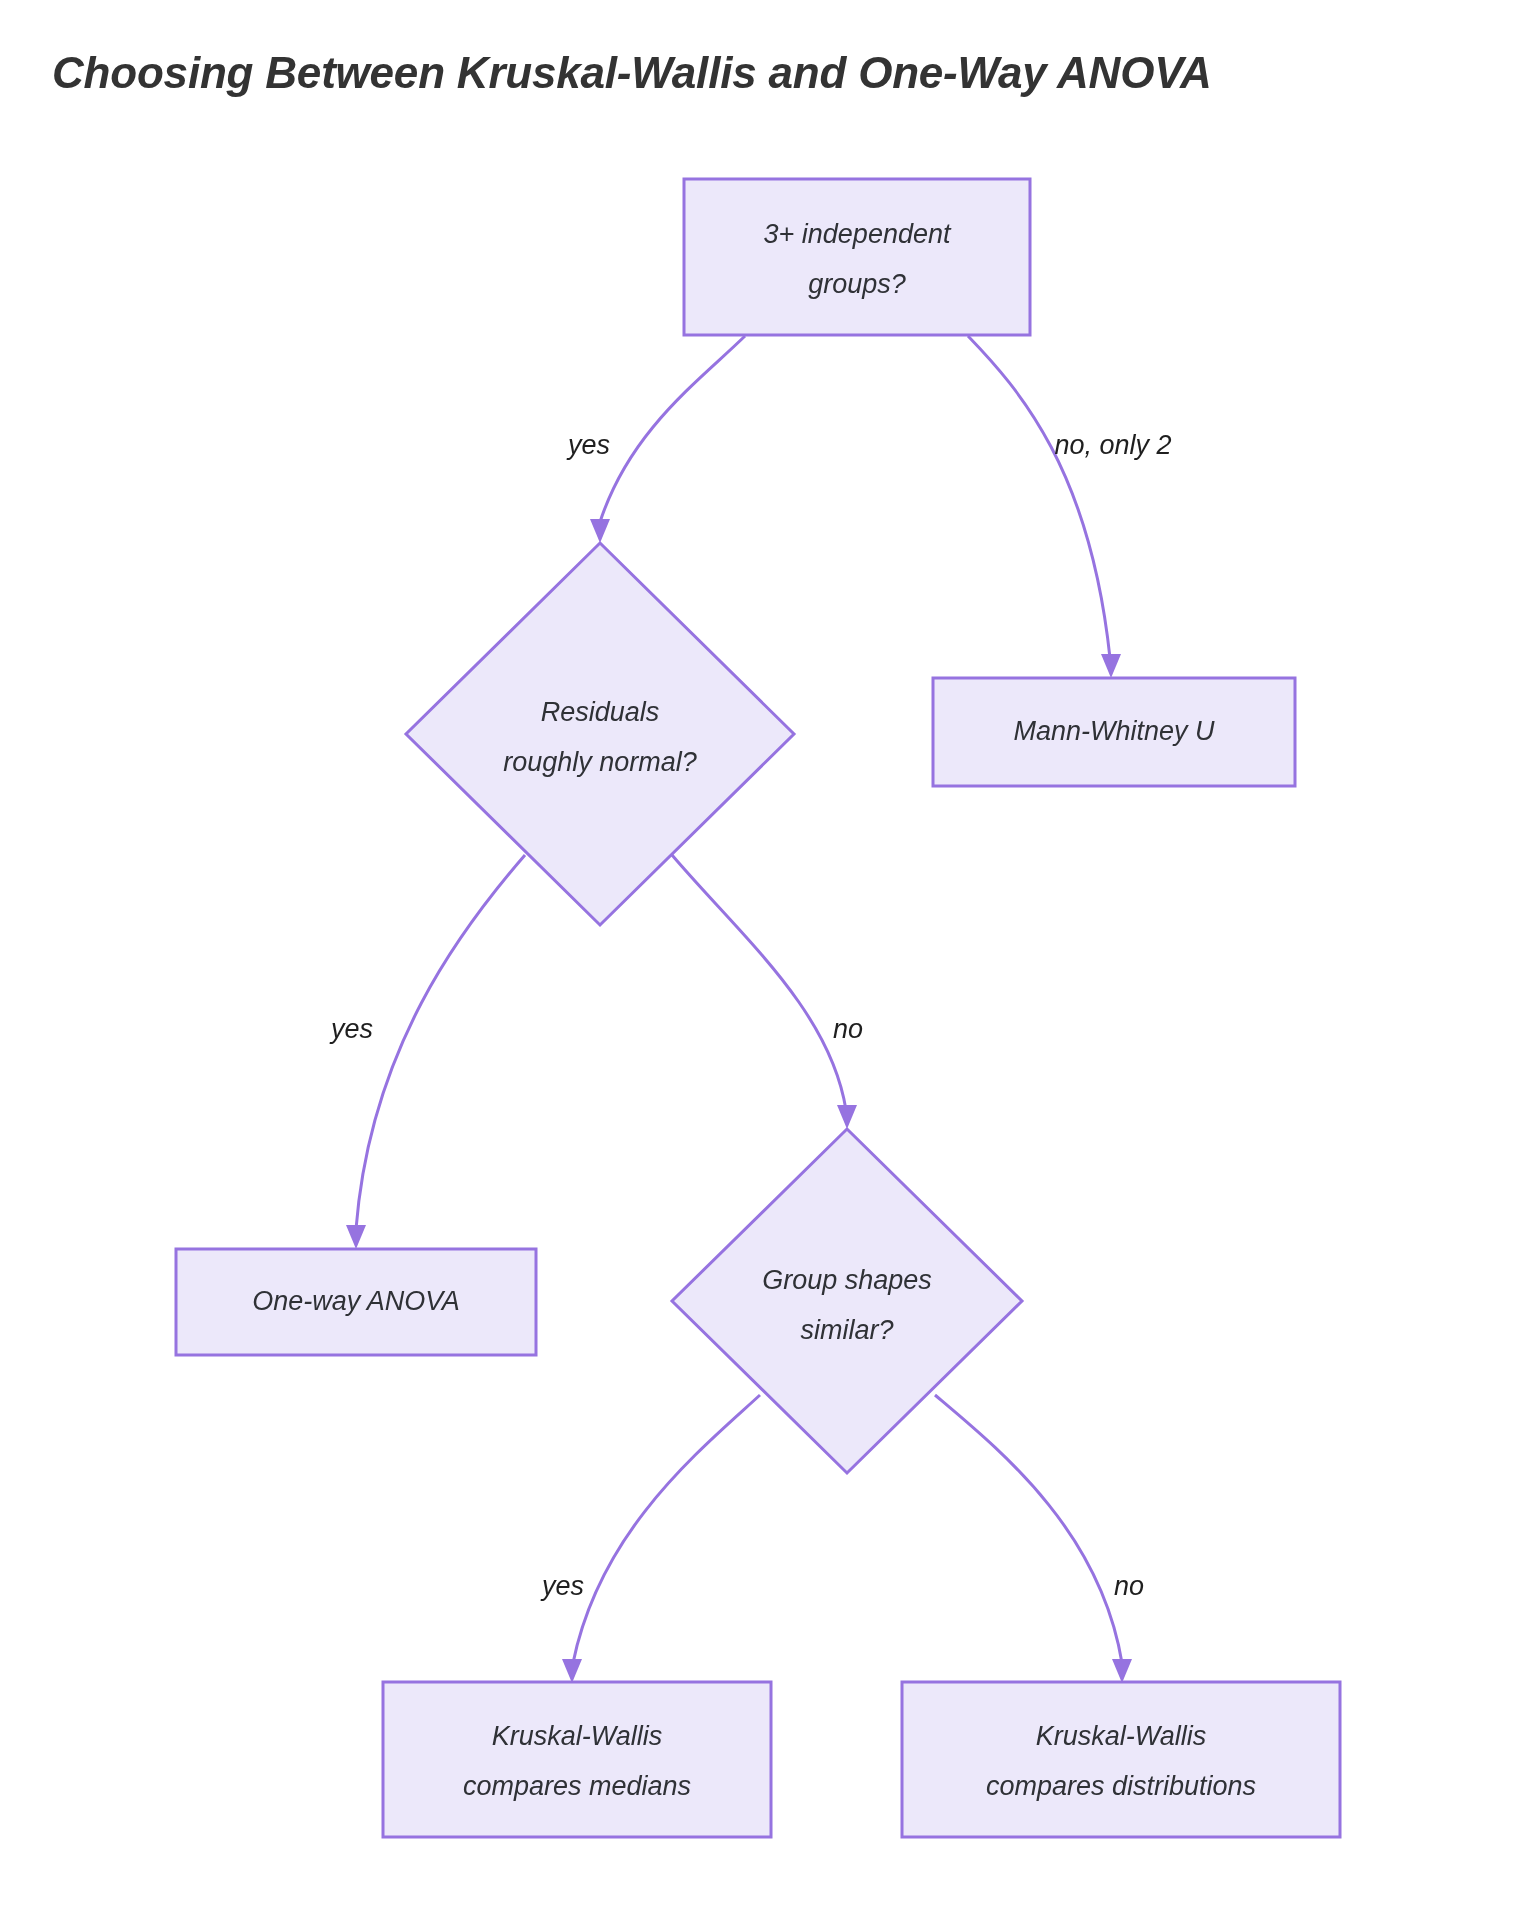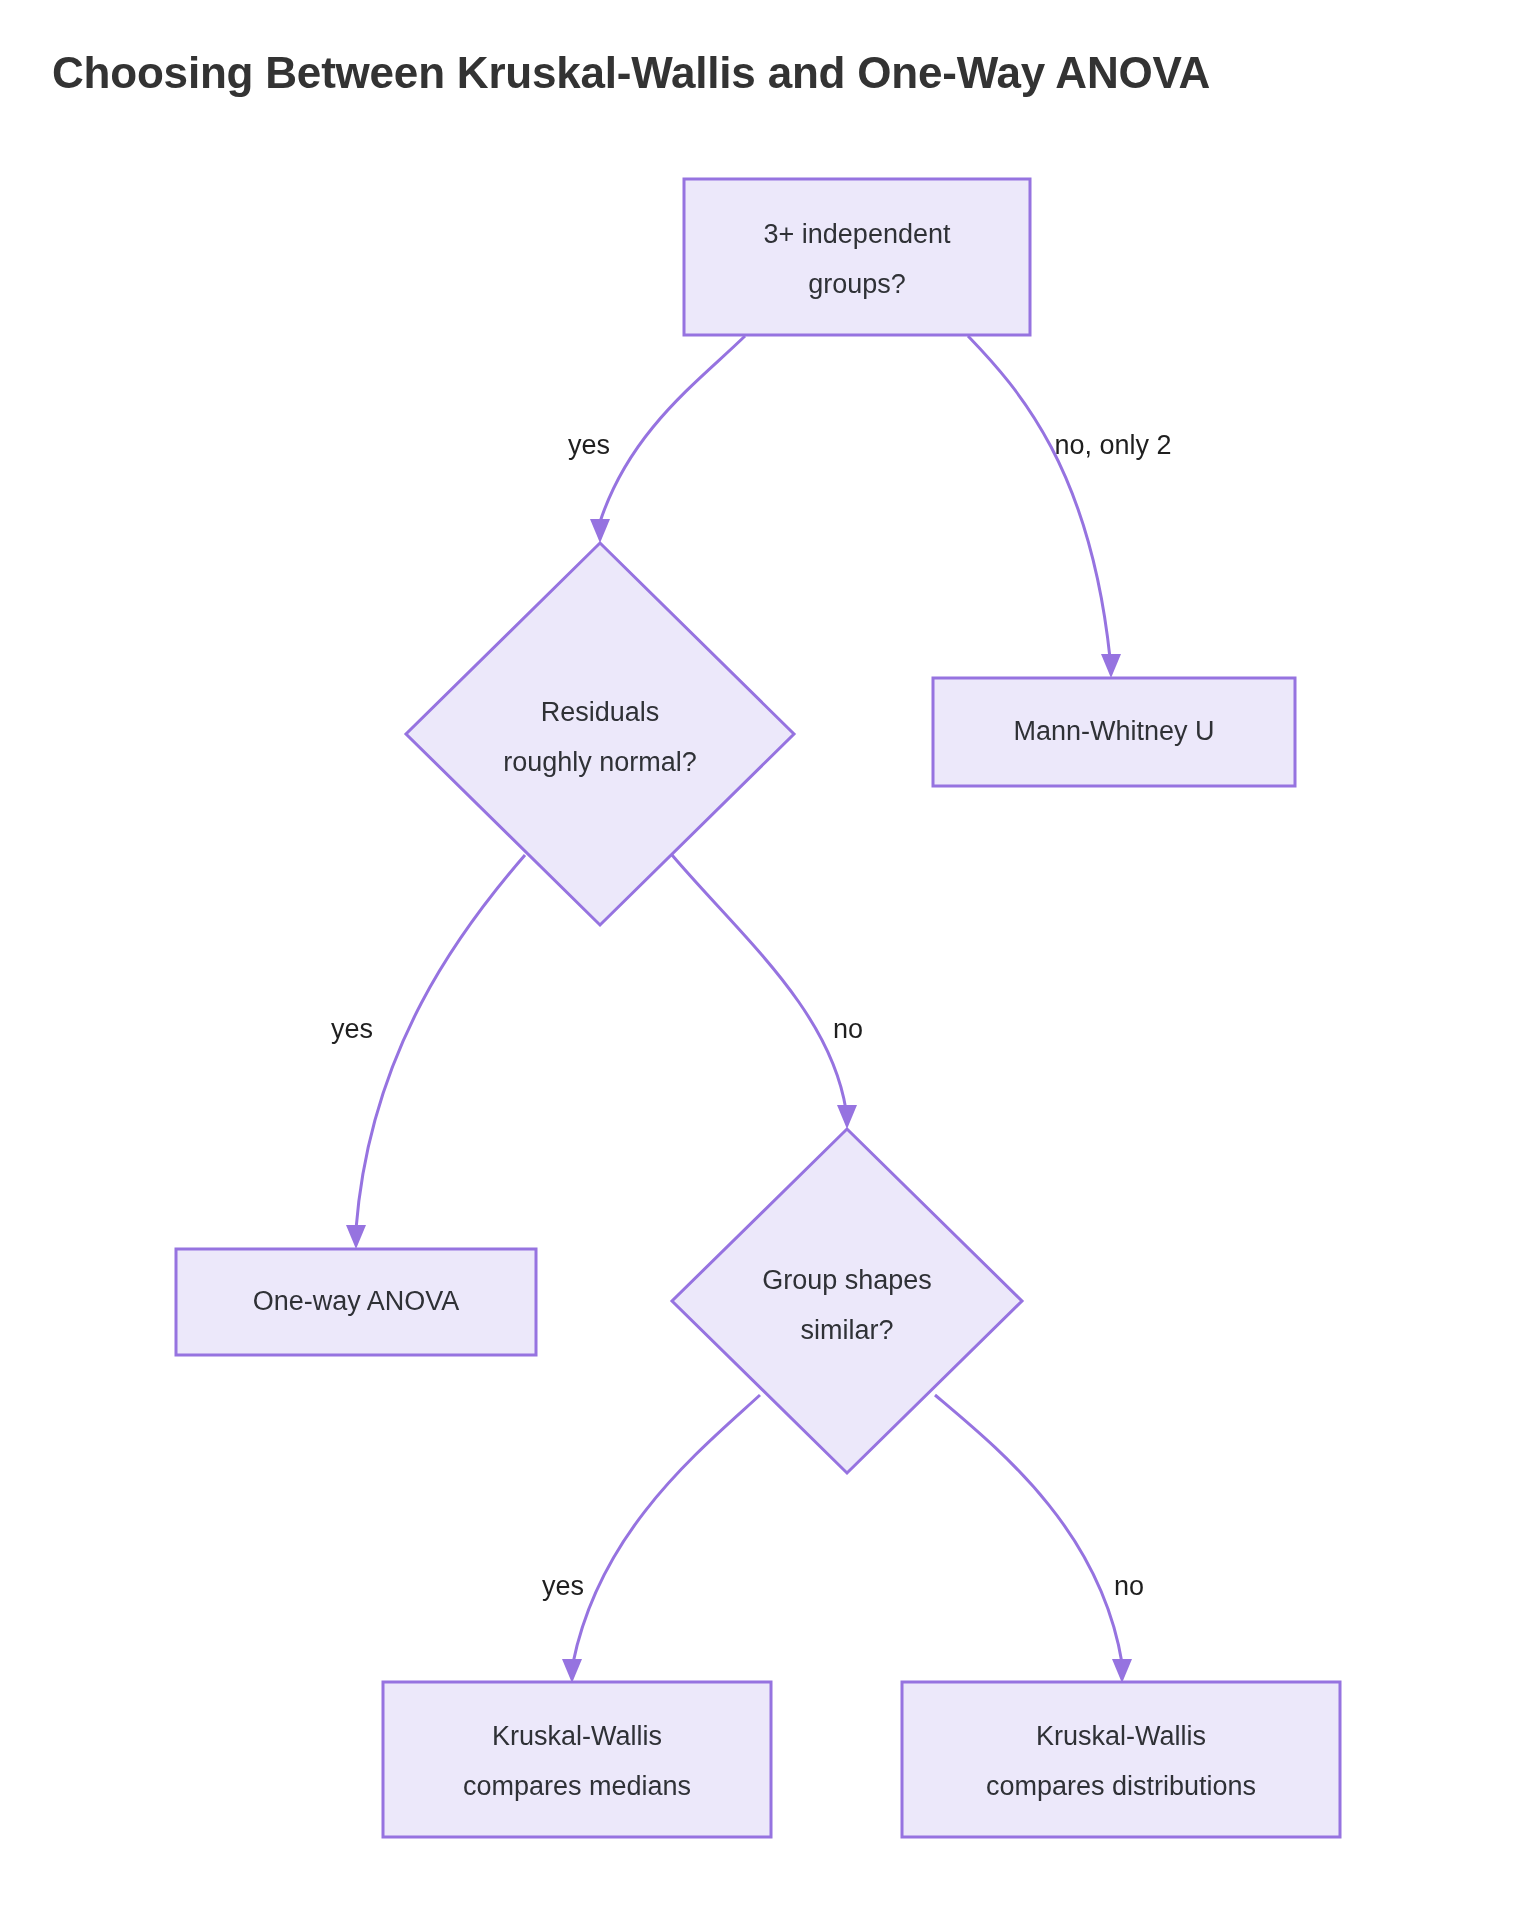--- a/index.html
+++ b/index.html
@@ -11,20 +11,21 @@
     width: 1530px;
     height: 1912px;
     font-family: "Liberation Sans", sans-serif;
     color: #333333;
     overflow: hidden;
   }
   #flowchart-root {
     position: relative;
     width: 1492px;
     height: 1912px;
+    font-style: italic;
   }
   .page-title {
     position: absolute;
     left: 52px;
     top: 48px;
     font-size: 44px;
     font-weight: bold;
     color: #333333;
     letter-spacing: -0.2px;
     white-space: nowrap;

